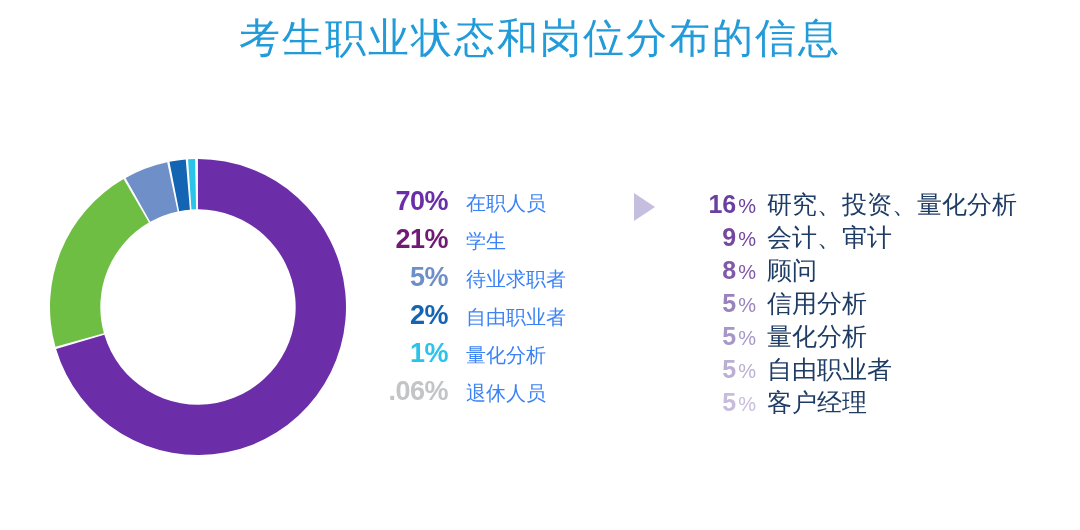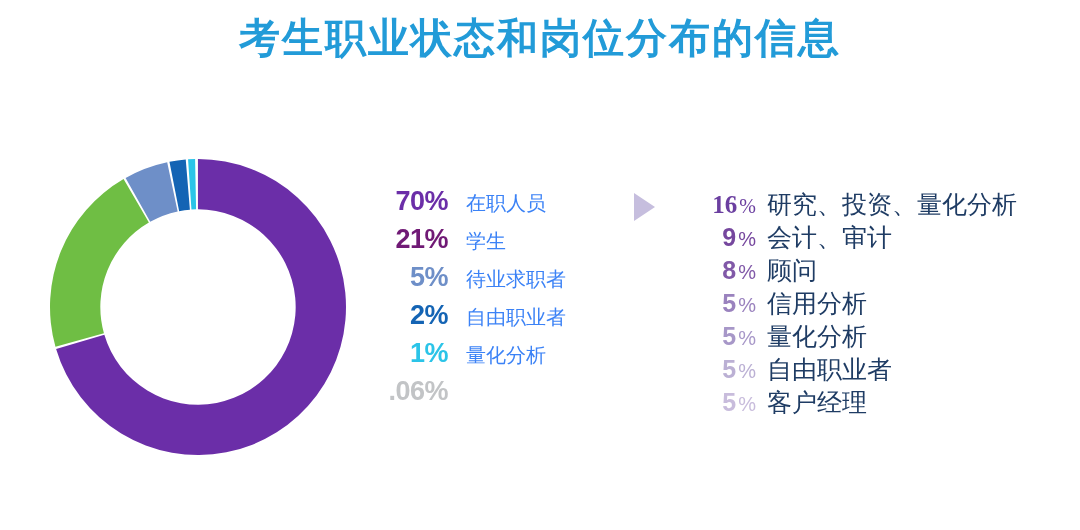--- a/index.html
+++ b/index.html
@@ -20,21 +20,21 @@
   .title-bar {
     position: absolute;
     left: 0;
     top: 14px;
     width: 1080px;
     text-align: center;
   }
   .page-title {
     display: inline-block;
     font-size: 41px;
-    font-weight: bold;
+    font-weight: normal;
     letter-spacing: 2px;
     color: #229BD8;
     line-height: 1.2;
     white-space: nowrap;
   }
 
   
   .donut-wrap {
     position: absolute;
     left: 48px;
@@ -169,31 +169,32 @@
     <span class="legend-label">自由职业者</span>
   </div>
 
   <div class="legend-row">
     <span class="legend-pct" style="color: rgb(43, 196, 232);">1%</span>
     <span class="legend-label">量化分析</span>
   </div>
 
   <div class="legend-row">
     <span class="legend-pct" style="color: rgb(194, 196, 198);">.06%</span>
+    <span class="legend-label">退休人员</span>
   </div>
 
 </div>
 
 <div class="arrow-marker" style="border-left-color: rgb(198, 190, 222);"></div>
 
 <div class="jobs-col">
 
 
   <div class="job-row">
-    <span class="job-pct" style="color: rgb(107, 63, 160); font-family: Liberation Serif, serif;"><span>16</span><span class="sym">%</span></span>
+    <span class="job-pct" style="color: rgb(107, 63, 160);"><span>16</span><span class="sym">%</span></span>
     <span class="job-label">研究、投资、量化分析</span>
   </div>
 
   <div class="job-row">
     <span class="job-pct" style="color: rgb(118, 71, 158);"><span>9</span><span class="sym">%</span></span>
     <span class="job-label">会计、审计</span>
   </div>
 
   <div class="job-row">
     <span class="job-pct" style="color: rgb(129, 89, 168);"><span>8</span><span class="sym">%</span></span>

